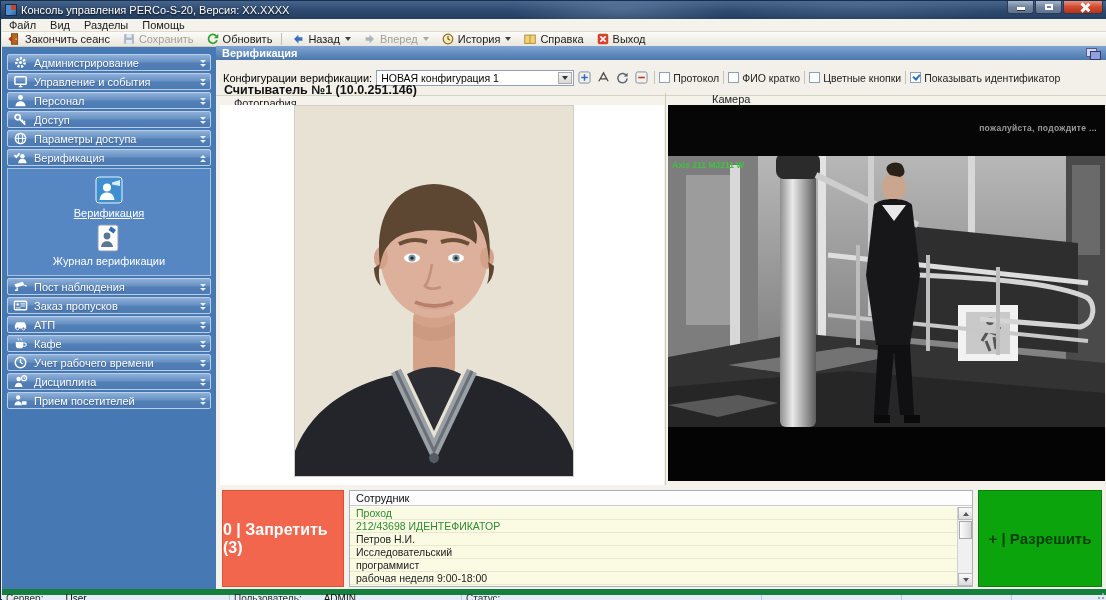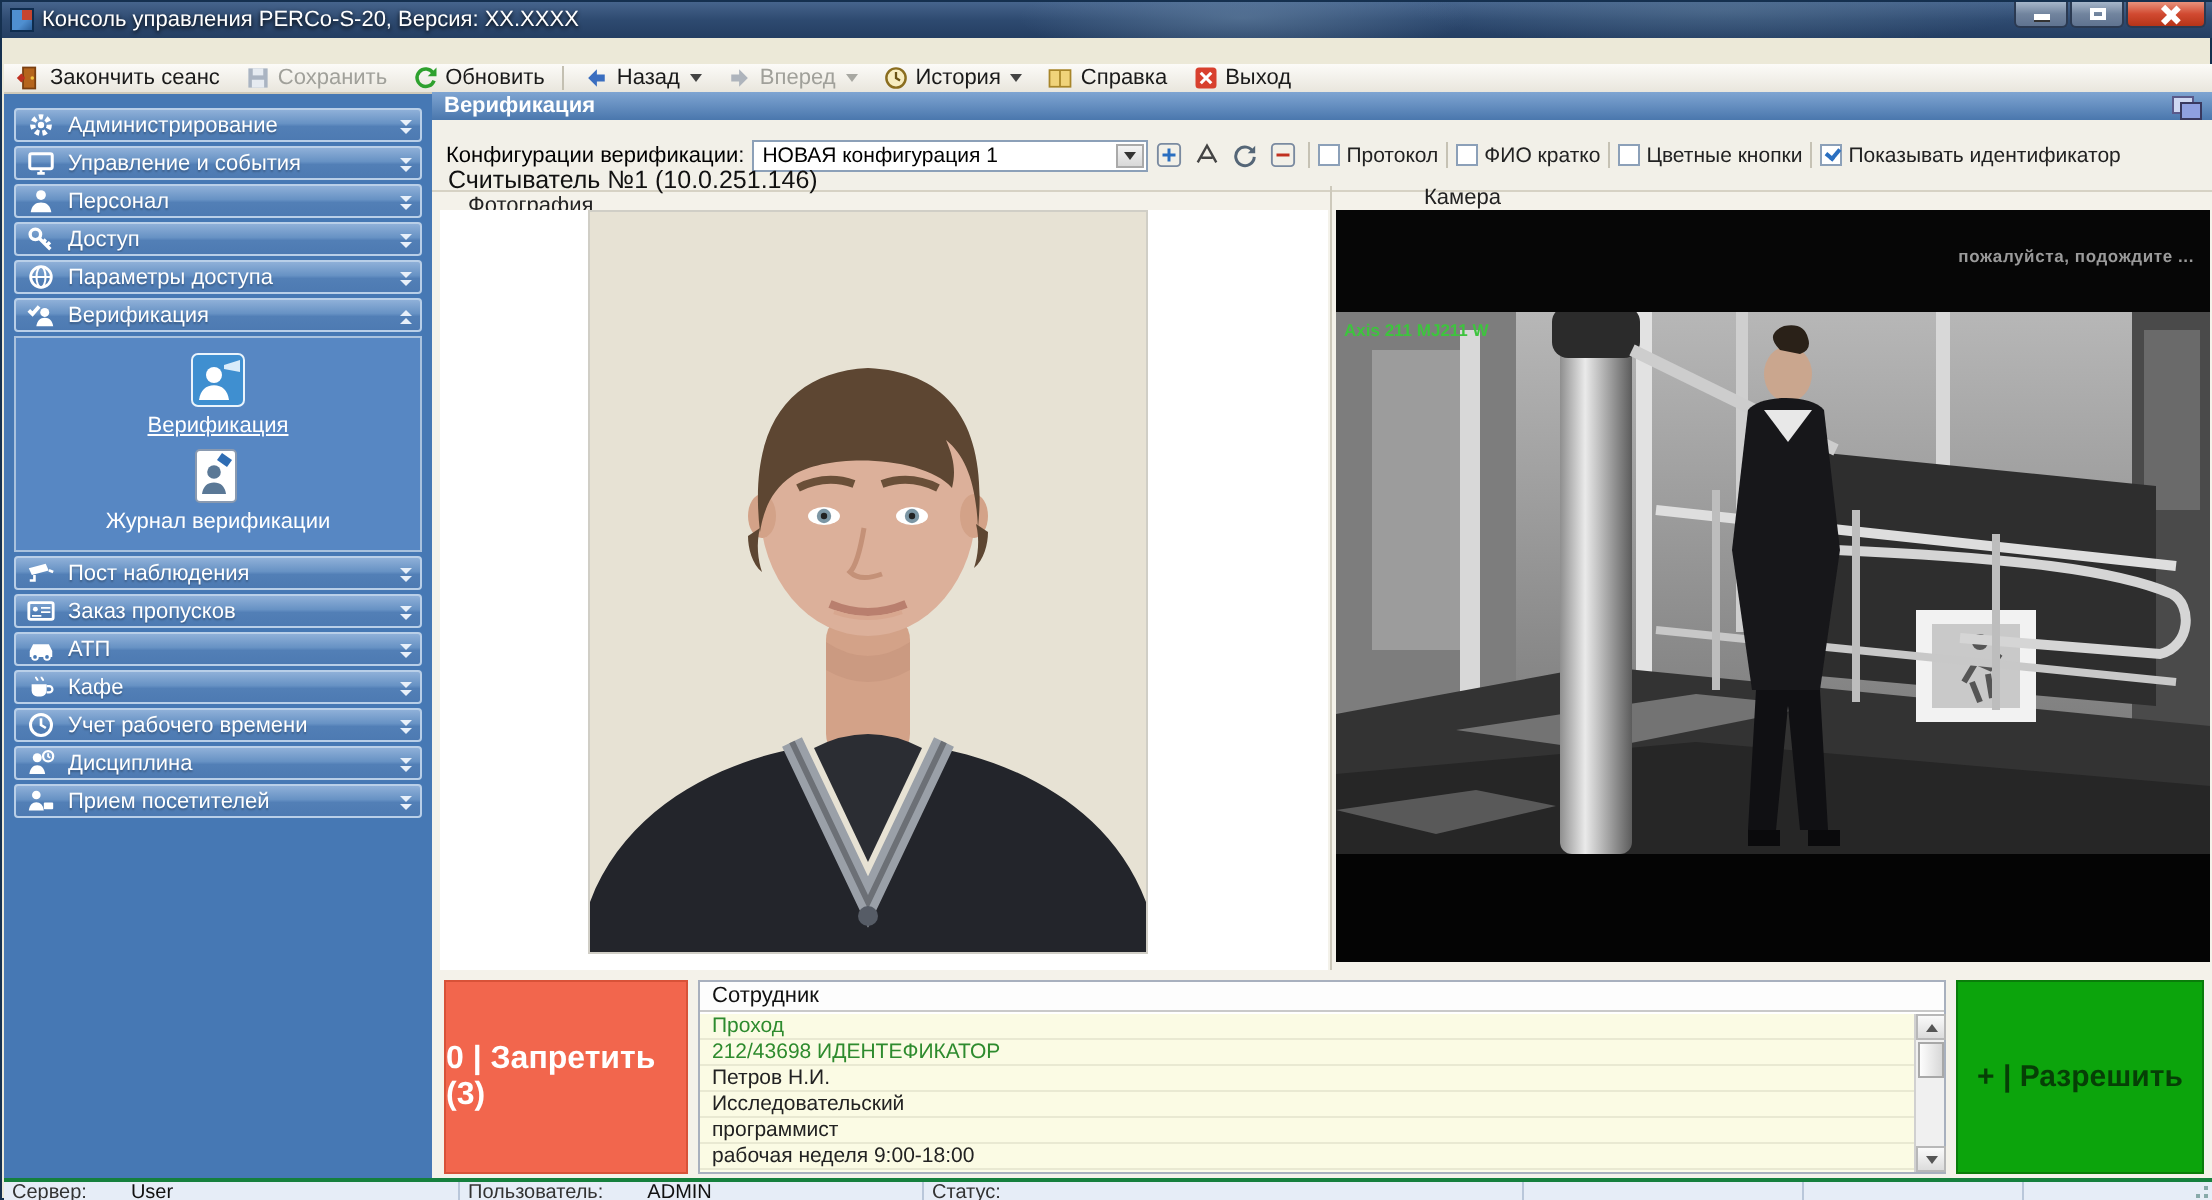--- a/index.html
+++ b/index.html
@@ -75,21 +75,21 @@
     border:1px solid #aaa;display:flex;align-items:center;justify-content:center;}
   .dd-btn i{width:0;height:0;border-left:3px solid transparent;border-right:3px solid transparent;border-top:4px solid #333;}
   .mini-btn{width:17px;height:15px;margin-left:2px;border:1px solid transparent;display:flex;align-items:center;justify-content:center;}
   .mini-btn:first-of-type{margin-left:4px;}
   .csep{width:1px;height:13px;background:#c6c2b4;margin:0 4px;}
   .chk{display:flex;align-items:center;gap:3px;white-space:nowrap;font-size:10.5px;color:#222;justify-content:center;}
   .box{width:11px;height:11px;background:#fff;border:1px solid #8ca0b8;position:relative;}
   .box.checked:after{content:"";position:absolute;left:2px;top:1px;width:5px;height:3px;
     border-left:2px solid #2a6fc0;border-bottom:2px solid #2a6fc0;transform:rotate(-50deg);}
 
-  .reader-title{position:absolute;left:8px;top:36px;font-size:12.5px;font-weight:normal;color:#111;}
+  .reader-title{position:absolute;left:8px;top:36px;font-size:12.5px;font-weight:bold;color:#111;}
   .photo-label{position:absolute;left:18px;top:50px;color:#222;}
   .camera-label{position:absolute;left:474px;top:46px;color:#222;padding-left:22px;}
   .vdivider{position:absolute;left:449px;top:46px;width:1px;height:392px;background:#cdc9bb;}
 
   .photo-panel{position:absolute;left:4px;top:58px;width:444px;height:380px;background:#fff;}
   .photo{position:absolute;left:74px;top:0px;width:280px;height:372px;border:1px solid #d0cec6;}
 
   .camera-box{position:absolute;left:452px;top:58px;width:437px;height:376px;background:#000;}
 
   .botsep{position:absolute;left:0;top:438px;width:890px;height:5px;background:#f4f2ea;}
@@ -109,21 +109,21 @@
   .emp-scroll{position:absolute;right:0;top:16px;width:15px;bottom:0;background:#f0f0f0;border-left:1px solid #d0d0d0;}
   .scr-btn{position:absolute;left:0;width:15px;height:13px;background:linear-gradient(180deg,#fafafa,#dcdcdc);border:1px solid #b8b8b8;
     display:flex;align-items:center;justify-content:center;}
   .scr-btn.up{top:0;} .scr-btn.down{bottom:0;}
   .scr-btn i{width:0;height:0;border-left:3px solid transparent;border-right:3px solid transparent;}
   .scr-btn.up i{border-bottom:4px solid #555;} .scr-btn.down i{border-top:4px solid #555;}
   .scr-thumb{position:absolute;left:1px;top:14px;width:13px;height:18px;background:linear-gradient(90deg,#fdfdfd,#d8d8d8);border:1px solid #a8a8a8;}
 
   
   .statusbar{position:absolute;left:1px;top:588px;width:1104px;height:12px;background:#e6edf7;
-    border-top:2px solid #15803d;display:flex;font-size:10px;color:#111;}
+    border-top:6px solid #15803d;display:flex;font-size:10px;color:#111;}
   .scell{border-right:1px solid #b9c7da;display:flex;align-items:center;padding:0 4px;gap:22px;height:100%;}
   .scell .k{color:#333;}
   .grip{position:absolute;right:1px;bottom:1px;width:10px;height:10px;
     background:
      radial-gradient(circle 1.2px at 8px 8px,#8aa 90%,transparent),
      radial-gradient(circle 1.2px at 8px 4px,#8aa 90%,transparent),
      radial-gradient(circle 1.2px at 4px 8px,#8aa 90%,transparent);}
 </style>
 </head>
 <body>
@@ -139,20 +139,26 @@
         </span>
       <span class="winbtn">
           <span class="glyph-max"></span>
         </span>
       <span class="winbtn close">
           <span class="glyph-close"></span>
         </span>
     </div>
   </div>
 
+  <div class="menubar">
+    <span class="menu-item">Файл</span>
+    <span class="menu-item">Вид</span>
+    <span class="menu-item">Разделы</span>
+    <span class="menu-item">Помощь</span>
+  </div>
 
   <div class="toolbar">
     <span class="tbtn">
       <svg width="14" height="14" viewBox="0 0 16 16">
           <rect x="4" y="2" width="7" height="12" fill="#b5651d" stroke="#7a3f10"></rect>
           <circle cx="9.3" cy="8" r="1" fill="#f3c341"></circle>
           <path d="M2 8h3M3.6 6l-2 2 2 2" stroke="#c03020" stroke-width="1.6" fill="none"></path>
         </svg>
       <span>Закончить сеанс</span>
     </span>

